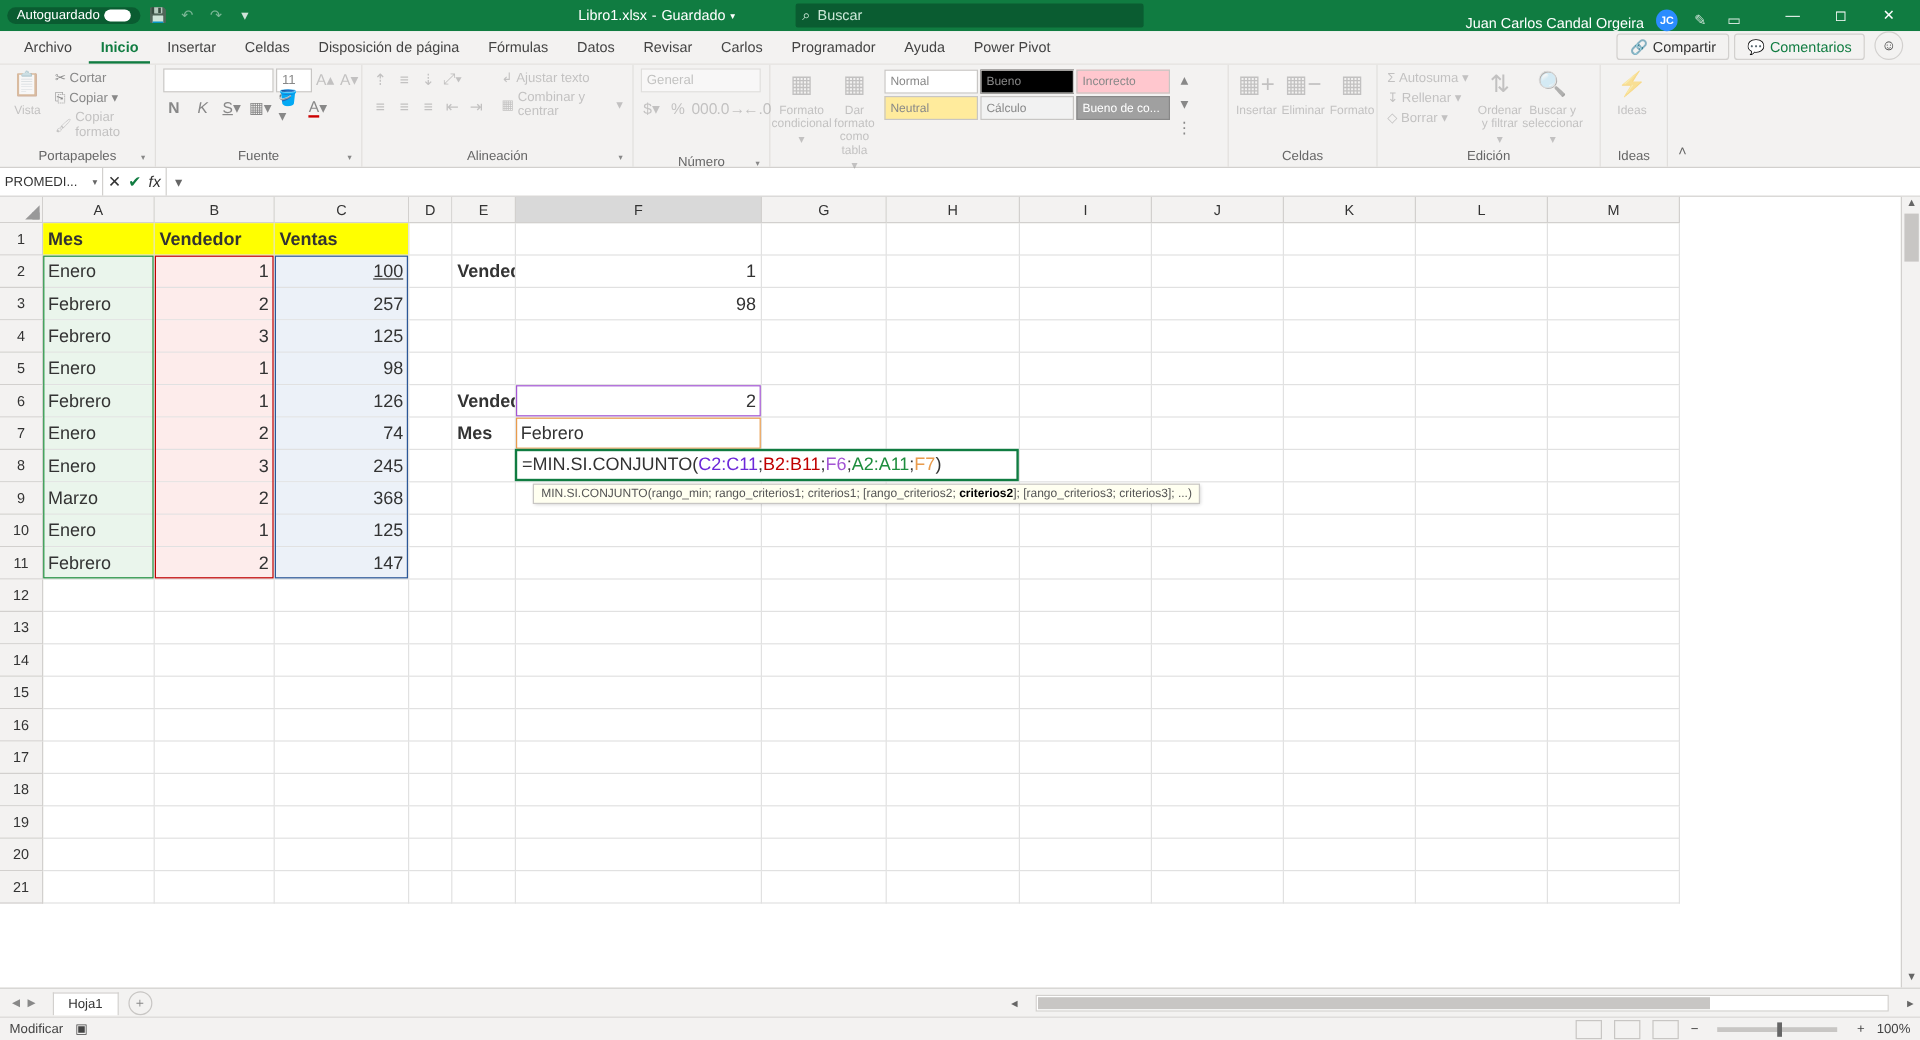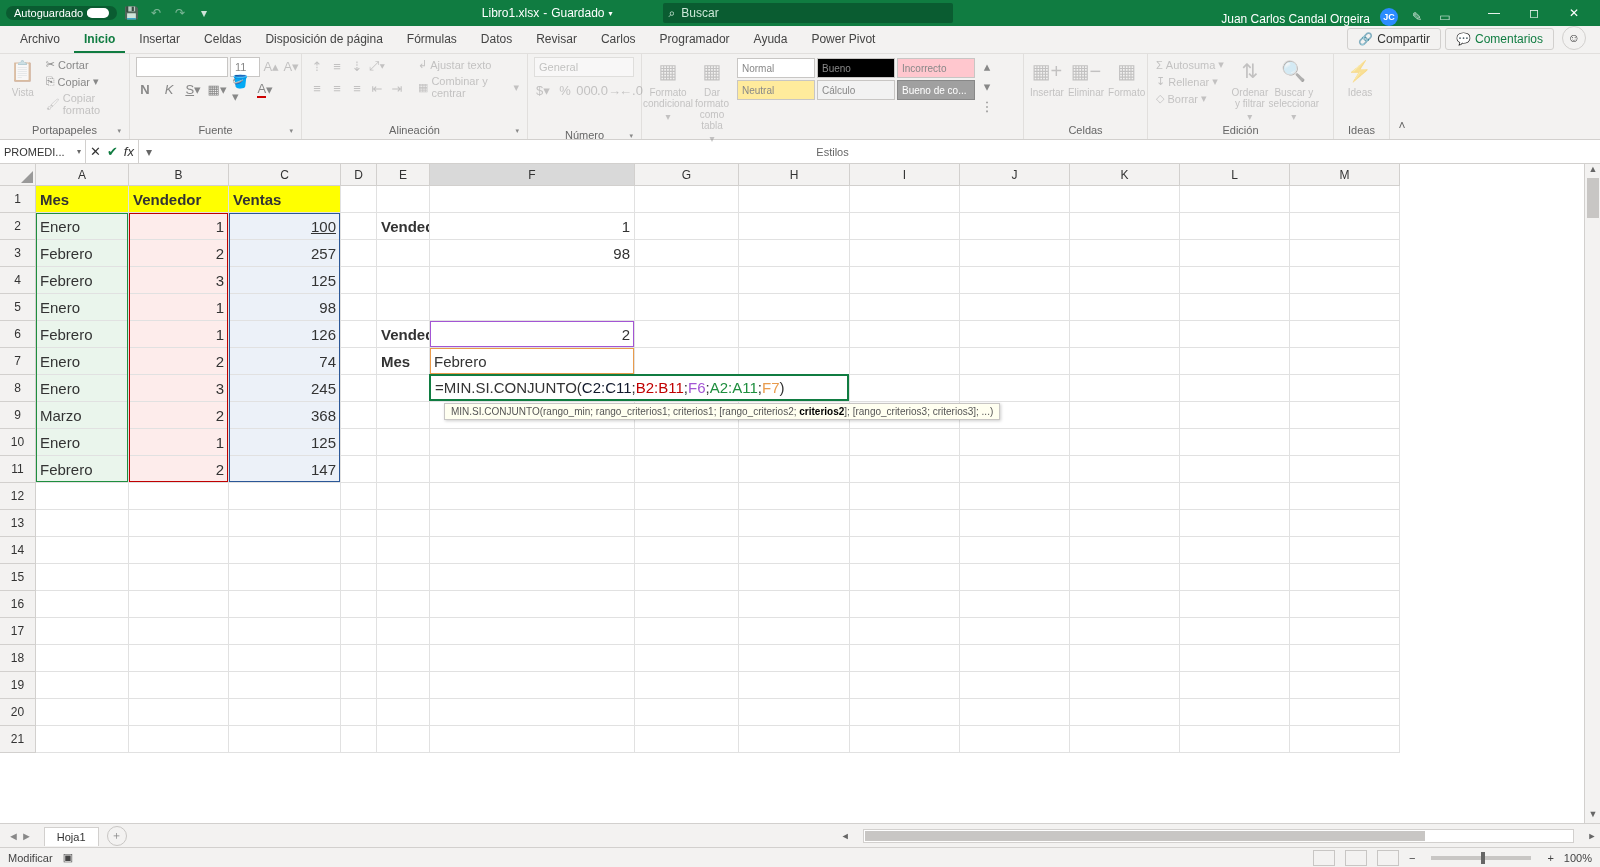--- a/index.html
+++ b/index.html
@@ -100,21 +100,21 @@
   .hscroll-arr { width:16px;text-align:center;color:#666; font-size:9px;}
 
   
   .statusbar { height:20px; background:#f3f2f1; border-top:1px solid #d2d0ce; display:flex; align-items:center; padding:0 8px; font-size:11px; color:#444; gap:10px;}
   .statusbar .spacer { flex:1;}
   .view-btn { width:22px;height:16px;border:1px solid #c8c6c4;}
   .zoom-slider { width:100px; height:4px; background:#c8c6c4; position:relative; margin:0 6px;}
   .zoom-slider .knob { position:absolute; left:50%; top:-4px; width:4px; height:12px; background:#666;}
 
   
-  .fc-blue{color:#0f172a;} .fc-red{color:#c00000;} .fc-green{color:#1e8e3e;} .fc-orange{color:#e99b4c;} .fc-purple{color:#a355d4;}
+  .fc-blue{color:#6d28d9;} .fc-red{color:#c00000;} .fc-green{color:#1e8e3e;} .fc-orange{color:#e99b4c;} .fc-purple{color:#a355d4;}
 
   .dim { opacity:.45; }
 </style>
 </head>
 <body>
 
 <div class="titlebar">
   <div class="left">
     <div class="auto-toggle">
       <span>Autoguardado</span>
@@ -275,21 +275,20 @@
           <div class="style-cell" style="background:#ffc7ce;">Incorrecto</div>
           <div class="style-cell sel">Bueno de co...</div>
         </div>
         <div class="col" style="justify-content:center;margin-left:2px;color:#888;">
           <span class="mini-icon">▴</span>
           <span class="mini-icon">▾</span>
           <span class="mini-icon">⋮</span>
         </div>
       </div>
     </div>
-    <div class="label">Estilos</div>
   </div>
 
   <div class="rgroup no-launcher" style="width:124px;">
     <div class="body dim">
       <div class="big-btn">
           <div class="ico">▦+</div>
           <span>Insertar</span>
         </div>
       <div class="big-btn">
           <div class="ico">▦−</div>

